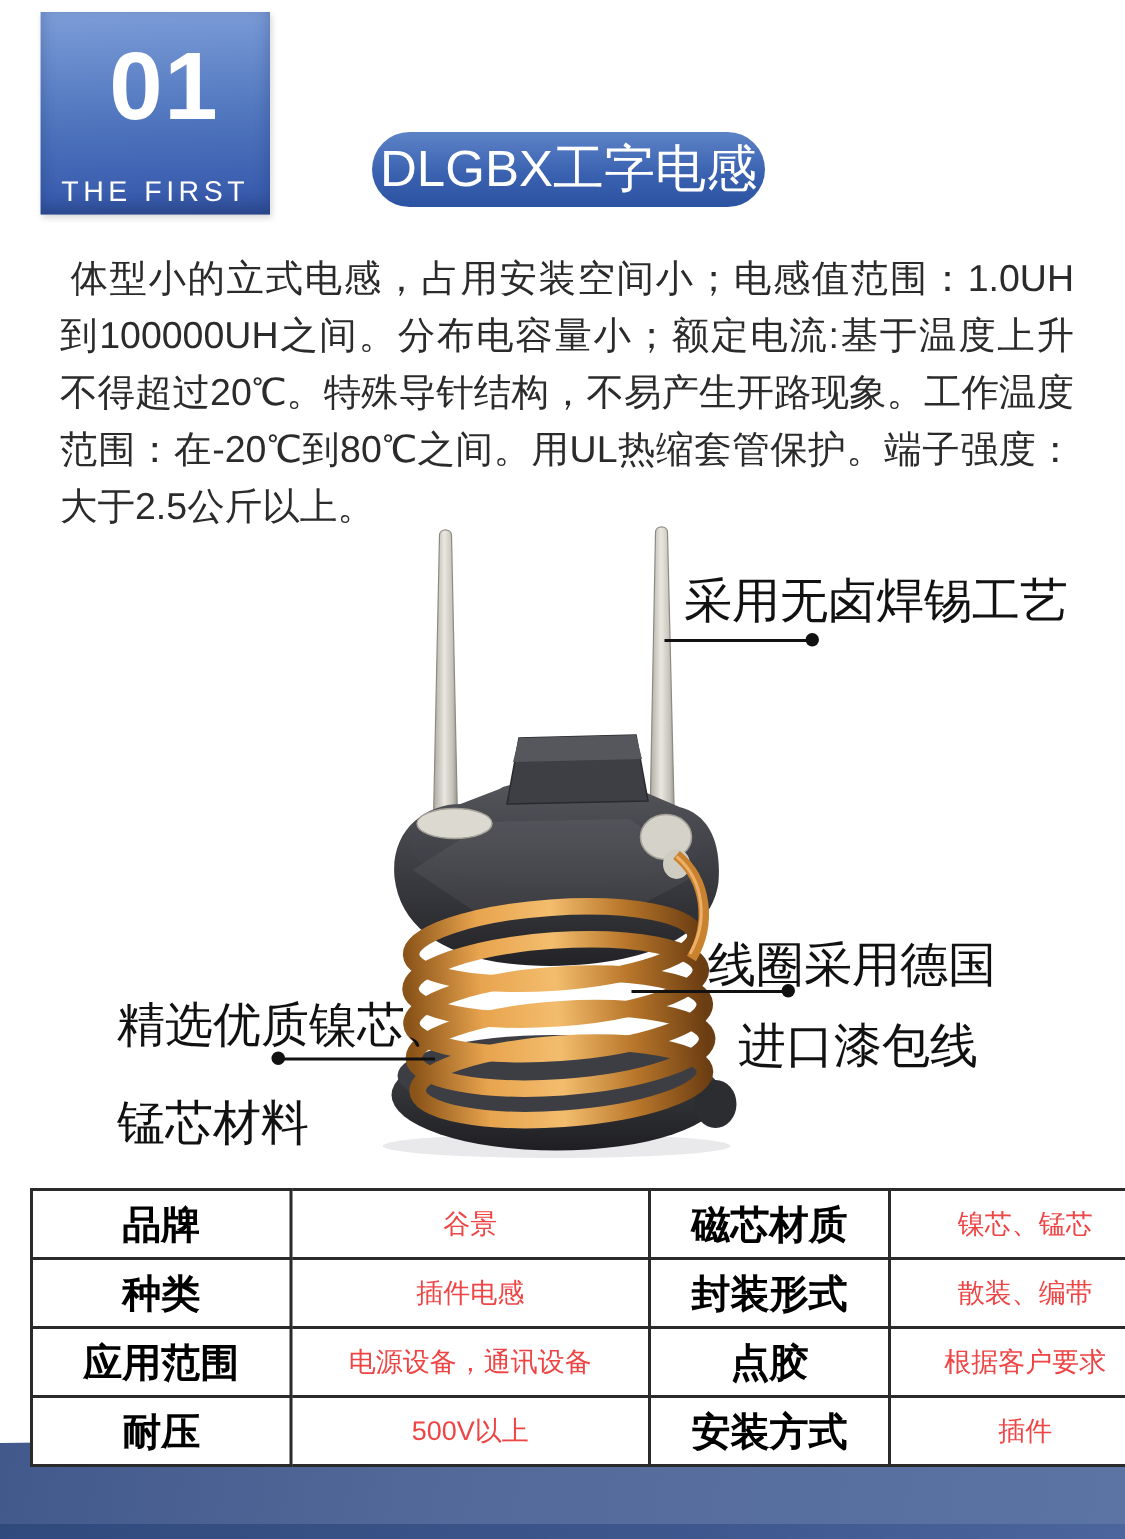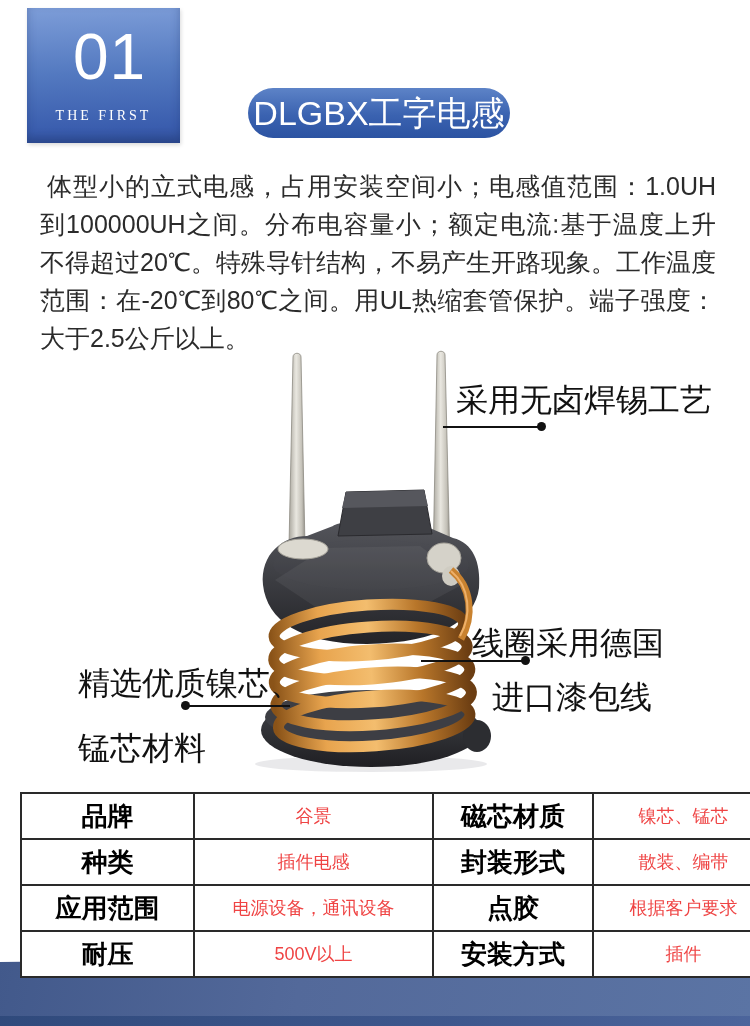--- a/index.html
+++ b/index.html
@@ -7,22 +7,22 @@
     position:relative;width:750px;height:1026px;background:#ffffff;
     font-family:"Liberation Sans", sans-serif;overflow:hidden;color:#222;
   }
   
   .badge{
     position:absolute;left:27px;top:8px;width:153px;height:135px;
     background:linear-gradient(178deg,#7d9dd8 0%,#5379c0 48%,#3a5dae 88%,#32519c 100%);
     color:#fff;text-align:center;
     box-shadow:inset 0 -5px 10px rgba(20,40,90,.30), 1px 2px 4px rgba(0,0,0,.15);
   }
-  .badge-number{font-size:64px;font-weight:normal;margin-top:12px;letter-spacing:1px;margin-left:12px;}
-  .badge-sub{font-size:14px;margin-top:14px;letter-spacing:3px;font-weight:400;font-family:Liberation Serif, serif;}
+  .badge-number{font-size:64px;font-weight:bold;margin-top:12px;letter-spacing:1px;margin-left:12px;}
+  .badge-sub{font-size:19px;margin-top:24px;letter-spacing:3px;font-weight:400;}
   
   .banner{
     position:absolute;left:248px;top:88px;width:262px;height:50px;border-radius:26px;
     background:linear-gradient(180deg,#5d83c7 0%,#3a62b0 55%,#2c53a2 100%);
     color:#fff;font-size:34px;line-height:50px;text-align:center;white-space:nowrap;
   }
   
   .description{
     position:absolute;left:40px;top:167px;width:676px;
     font-size:25px;line-height:38px;color:#2b2b2b;text-indent:7px;

